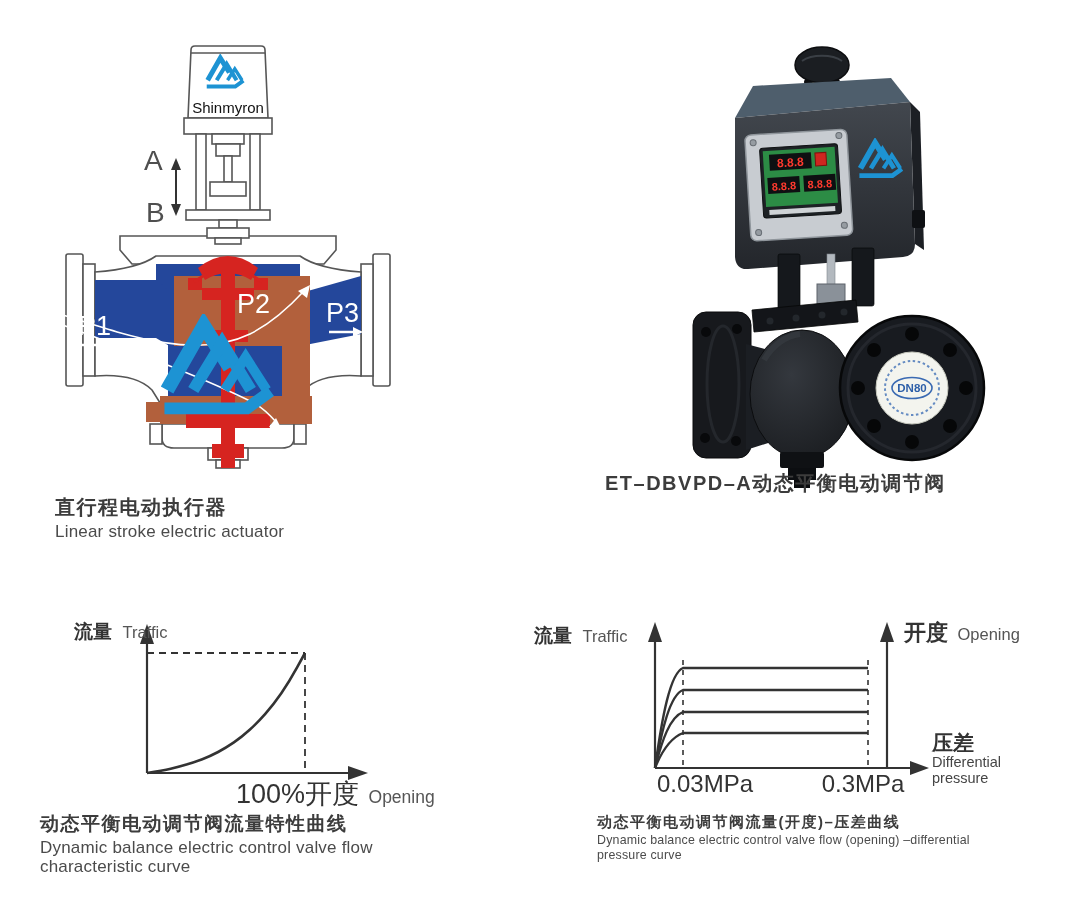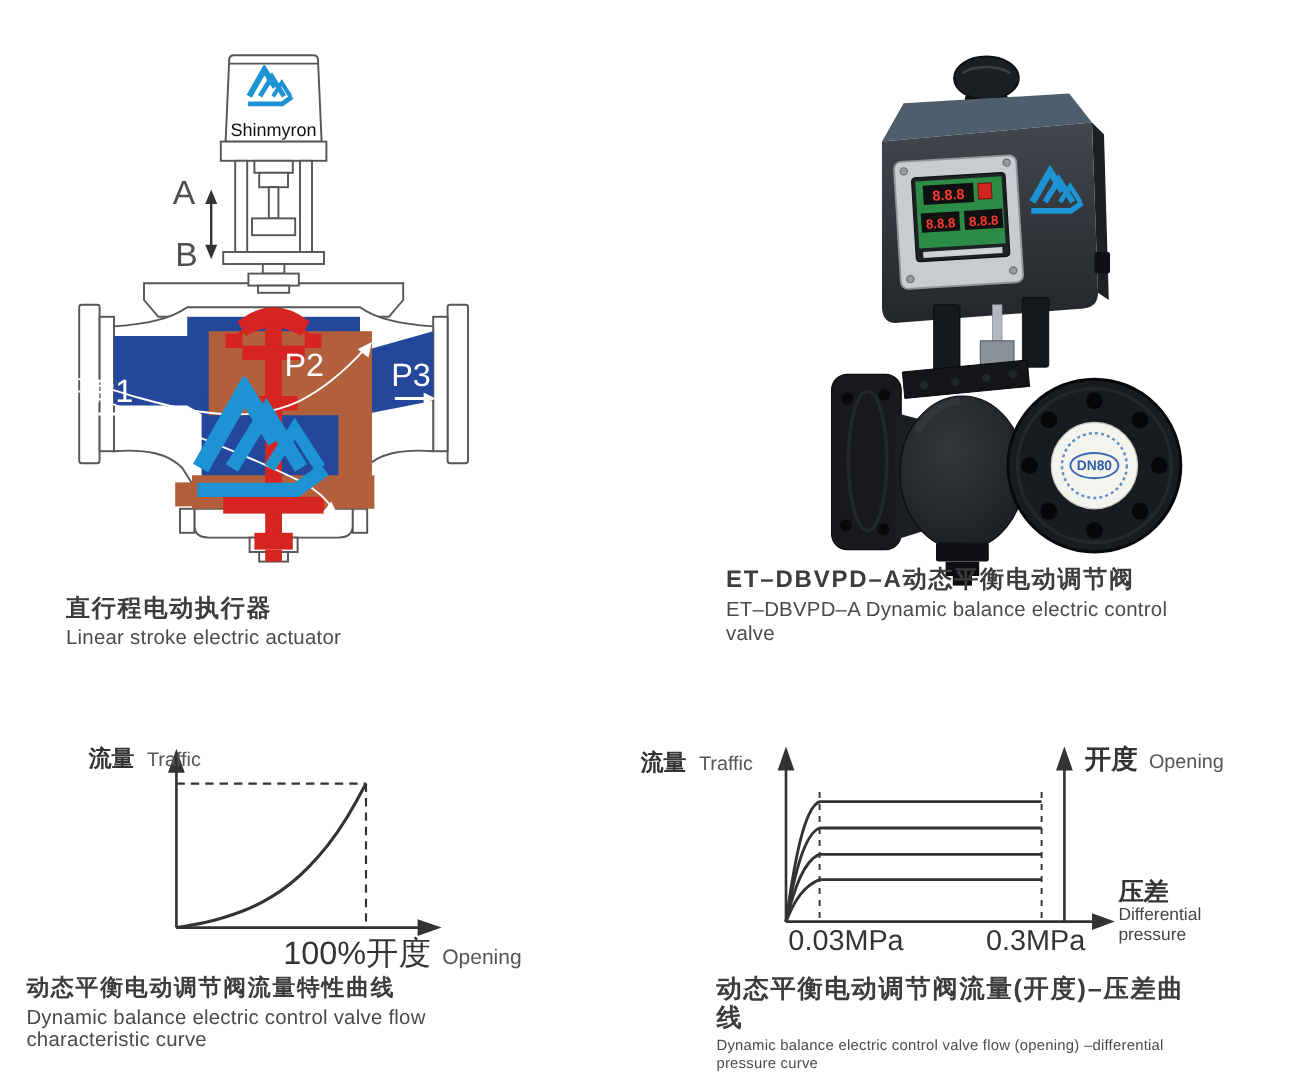--- a/index.html
+++ b/index.html
@@ -202,21 +202,20 @@
       <text x="222" y="354" text-anchor="middle" font-size="11.5" font-weight="bold" fill="#2d5fa8">DN80</text>
 
       <rect x="90" y="414" width="44" height="16" rx="2" fill="#0f1114"></rect>
       <rect x="98" y="430" width="28" height="12" fill="#0c0e11"></rect>
       <rect x="104" y="442" width="16" height="8" fill="#0a0c0e"></rect>
     </g>
   </svg>
 
   <div class="caption" style="left:605px;top:472px;width:400px">
     <div class="zh">ET–DBVPD–A动态平衡电动调节阀</div>
-    <div class="en">ET–DBVPD–A Dynamic balance electric control valve</div>
   </div>
 
   <svg class="abs" style="left:30px;top:608px" width="420" height="205" viewBox="0 0 420 205">
     <path d="M117,165 V34" stroke="#333333" stroke-width="2.2"></path>
     <polygon points="117,16 110,36 124,36" fill="#333333"></polygon>
     <path d="M117,165 H320" stroke="#333333" stroke-width="2.2"></path>
     <polygon points="338,165 318,158 318,172" fill="#333333"></polygon>
 
     <path d="M117,45 H275" stroke="#333333" stroke-width="1.8" stroke-dasharray="7,5" fill="none"></path>
     <path d="M275,45 V165" stroke="#333333" stroke-width="1.8" stroke-dasharray="7,5" fill="none"></path>
@@ -226,21 +225,21 @@
     <text x="44" y="30">
       <tspan font-size="19" font-weight="bold" fill="#333333">流量</tspan>
       <tspan font-size="16.5" fill="#555555" dx="6">Traffic</tspan>
     </text>
     <text x="206" y="195">
       <tspan font-size="27" fill="#333333">100%开度</tspan>
       <tspan font-size="17.5" fill="#555555" dx="5">Opening</tspan>
     </text>
   </svg>
 
-  <div class="caption" style="left:22px;top:813px;width:400px">
+  <div class="caption" style="left:40px;top:813px;width:400px">
     <div class="zh" style="font-size:19px">动态平衡电动调节阀流量特性曲线</div>
     <div class="en" style="font-size:17px">Dynamic balance electric control valve flow characteristic curve</div>
   </div>
 
   <svg class="abs" style="left:520px;top:608px" width="560" height="205" viewBox="0 0 560 205">
     <path d="M135,160 V32" stroke="#333333" stroke-width="2.2"></path>
     <polygon points="135,14 128,34 142,34" fill="#333333"></polygon>
     <path d="M367,160 V32" stroke="#333333" stroke-width="2.2"></path>
     <polygon points="367,14 360,34 374,34" fill="#333333"></polygon>
     <path d="M135,160 H392" stroke="#333333" stroke-width="2.2"></path>
@@ -263,17 +262,17 @@
       <tspan font-size="16.5" fill="#555555" dx="5">Opening</tspan>
     </text>
     <text x="185" y="184" text-anchor="middle" font-size="24" fill="#333333">0.03MPa</text>
     <text x="343" y="184" text-anchor="middle" font-size="24" fill="#333333">0.3MPa</text>
     <text x="412" y="142" font-size="21" font-weight="bold" fill="#333333">压差</text>
     <text x="412" y="159" font-size="14.5" fill="#454545">Differential</text>
     <text x="412" y="175" font-size="14.5" fill="#454545">pressure</text>
   </svg>
 
   <div class="caption" style="left:597px;top:813px;width:400px">
-    <div class="zh" style="font-size:21px">动态平衡电动调节阀流量(开度)–压差曲线</div>
+    <div class="zh" style="font-size:15px">动态平衡电动调节阀流量(开度)–压差曲线</div>
     <div class="en" style="font-size:12.4px">Dynamic balance electric control valve flow (opening) –differential pressure curve</div>
   </div>
 
 </div>
 
 </body></html>

